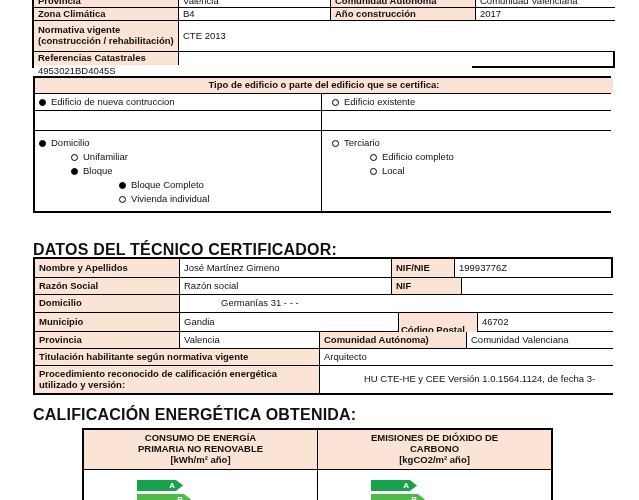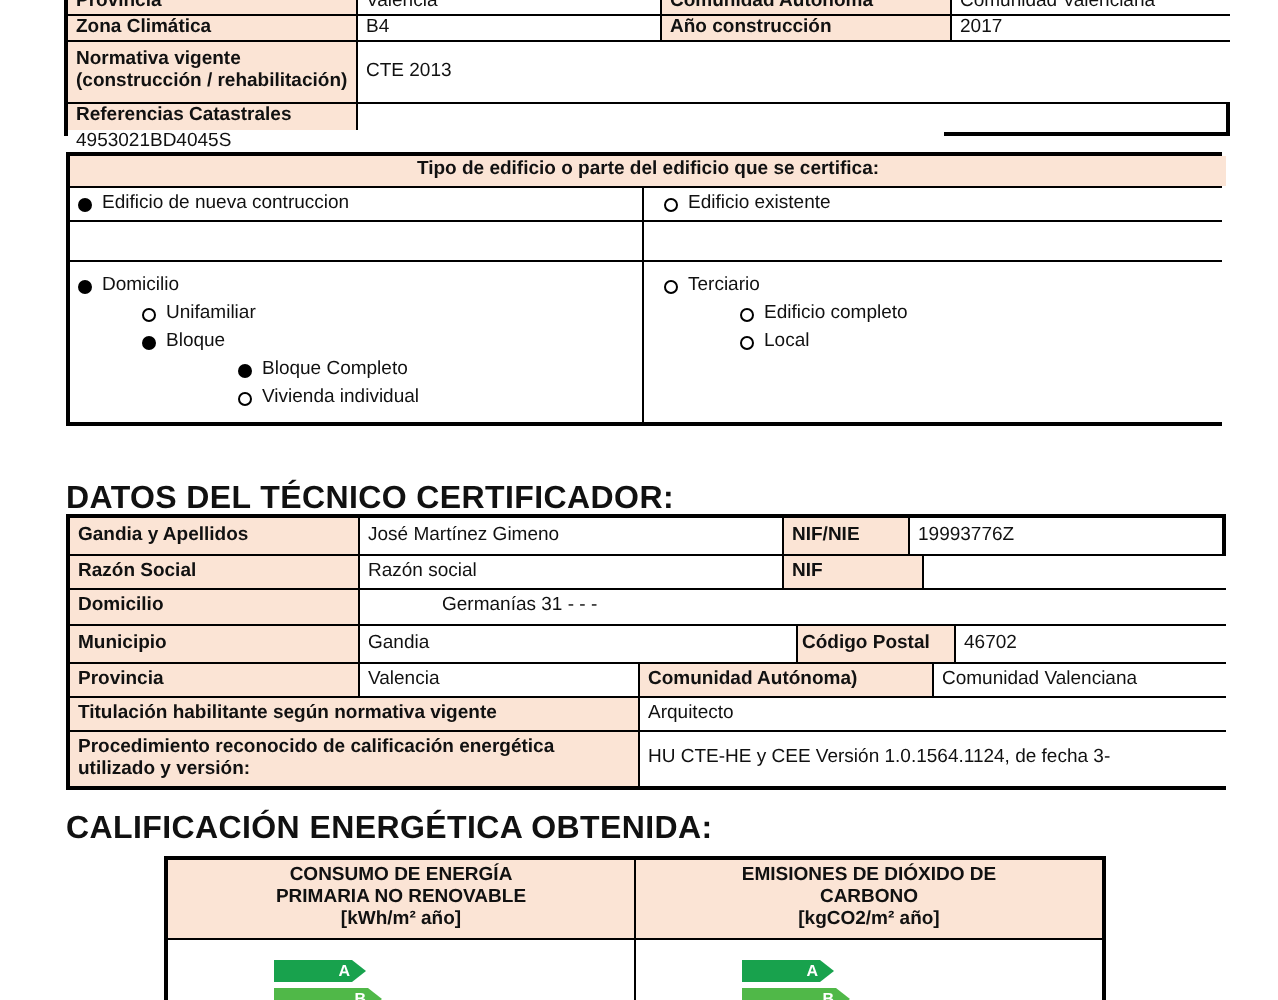--- a/index.html
+++ b/index.html
@@ -130,52 +130,52 @@
           </div>
       </div>
     </div>
   </div>
 </div>
 
 <div class="abs heading" style="left:33px;top:241px;">DATOS DEL TÉCNICO CERTIFICADOR:</div>
 
 <div class="abs doc-table" style="left:33px;top:257px;width:580px;">
   <div class="trow" style="height:19px;">
-    <div class="tcell lbl" style="width:145px;">Gandia y Apellidos</div>
+    <div class="tcell lbl" style="width:145px;">Nombre y Apellidos</div>
     <div class="tcell val" style="width:212px;">José Martínez  Gimeno</div>
     <div class="tcell lbl" style="width:63px;">NIF/NIE</div>
     <div class="tcell val" style="width:153px;">19993776Z</div>
   </div>
   <div class="trow" style="height:17px;">
     <div class="tcell lbl" style="width:145px;">Razón Social</div>
     <div class="tcell val" style="width:212px;">Razón social</div>
     <div class="tcell lbl" style="width:70px;">NIF</div>
     <div class="tcell val" style="width:153px;"></div>
   </div>
   <div class="trow" style="height:18px;">
     <div class="tcell lbl" style="width:145px;">Domicilio</div>
     <div class="tcell val" style="width:435px;padding-left:41px;">Germanías 31 - - -</div>
   </div>
   <div class="trow" style="height:19px;">
     <div class="tcell lbl" style="width:145px;">Municipio</div>
     <div class="tcell val" style="width:219px;">Gandia</div>
-    <div class="tcell lbl" style="width:79px;padding:1px 2px;">Código Postal</div>
+    <div class="tcell lbl" style="width:79px;padding:17px 2px;">Código Postal</div>
     <div class="tcell val" style="width:137px;">46702</div>
   </div>
   <div class="trow" style="height:17px;">
     <div class="tcell lbl" style="width:145px;">Provincia</div>
     <div class="tcell val" style="width:140px;">Valencia</div>
     <div class="tcell lbl" style="width:147px;">Comunidad Autónoma)</div>
     <div class="tcell val" style="width:148px;">Comunidad Valenciana</div>
   </div>
   <div class="trow" style="height:17px;">
     <div class="tcell lbl" style="width:285px;">Titulación habilitante según normativa vigente</div>
     <div class="tcell val" style="width:295px;">Arquitecto</div>
   </div>
-  <div class="trow" style="height:27px;">
+  <div class="trow" style="height:27px;gap:40px;">
     <div class="tcell lbl" style="width:285px;">Procedimiento reconocido de calificación energética utilizado y versión:</div>
     <div class="tcell val" style="width:295px;">HU CTE-HE y CEE Versión 1.0.1564.1124, de fecha 3-</div>
   </div>
 </div>
 
 <div class="abs heading" style="left:33px;top:406px;">CALIFICACIÓN ENERGÉTICA OBTENIDA:</div>
 
 <div class="abs" style="left:82px;top:428px;width:471px;height:120px;border:2px solid #000;box-sizing:border-box;display:flex;">
   <div class="col-rel" style="width:236px;border-right:1px solid #000;box-sizing:border-box;">
     <div class="hdr" style="height:40px;border-bottom:1px solid #000;box-sizing:border-box;display:flex;flex-direction:column;justify-content:center;font-size:9.5px;">

